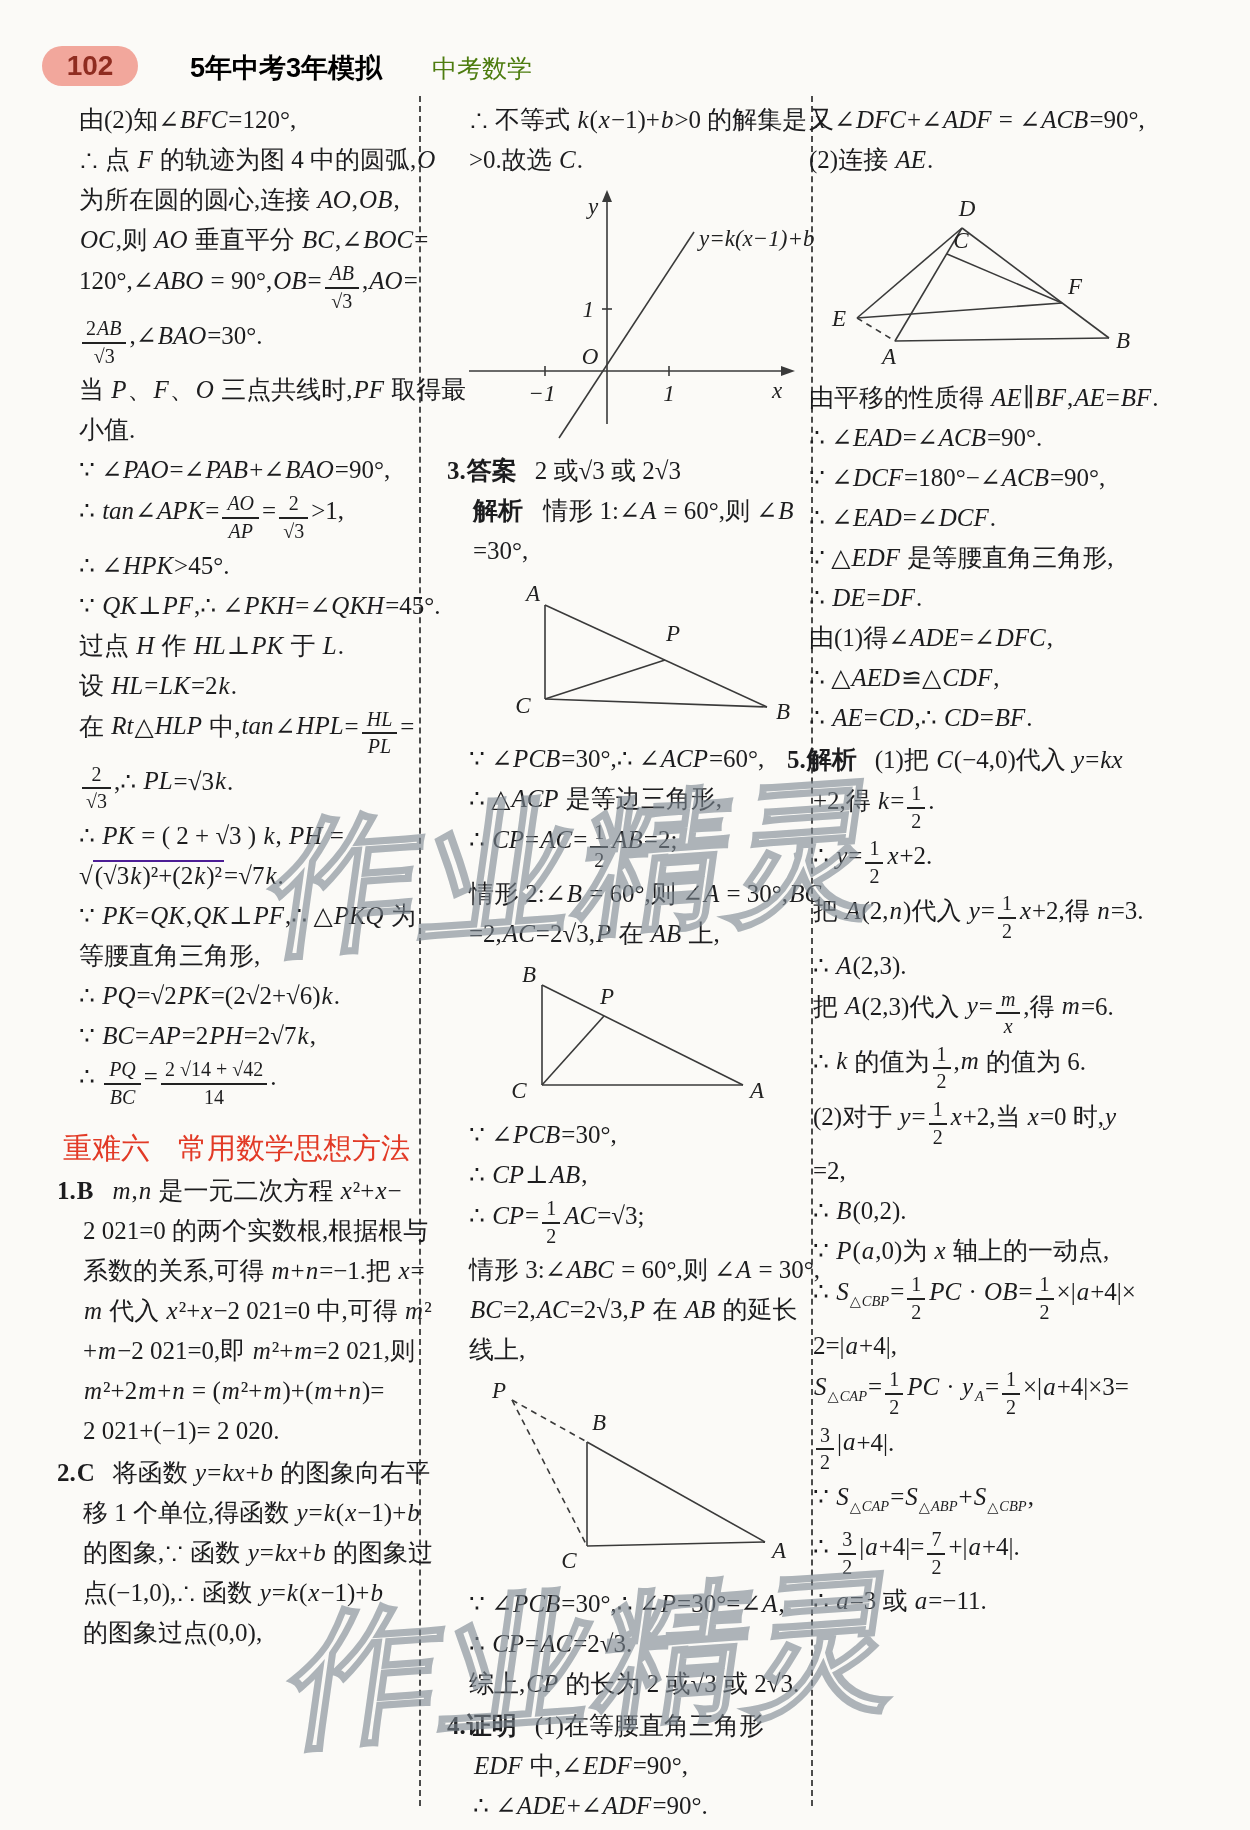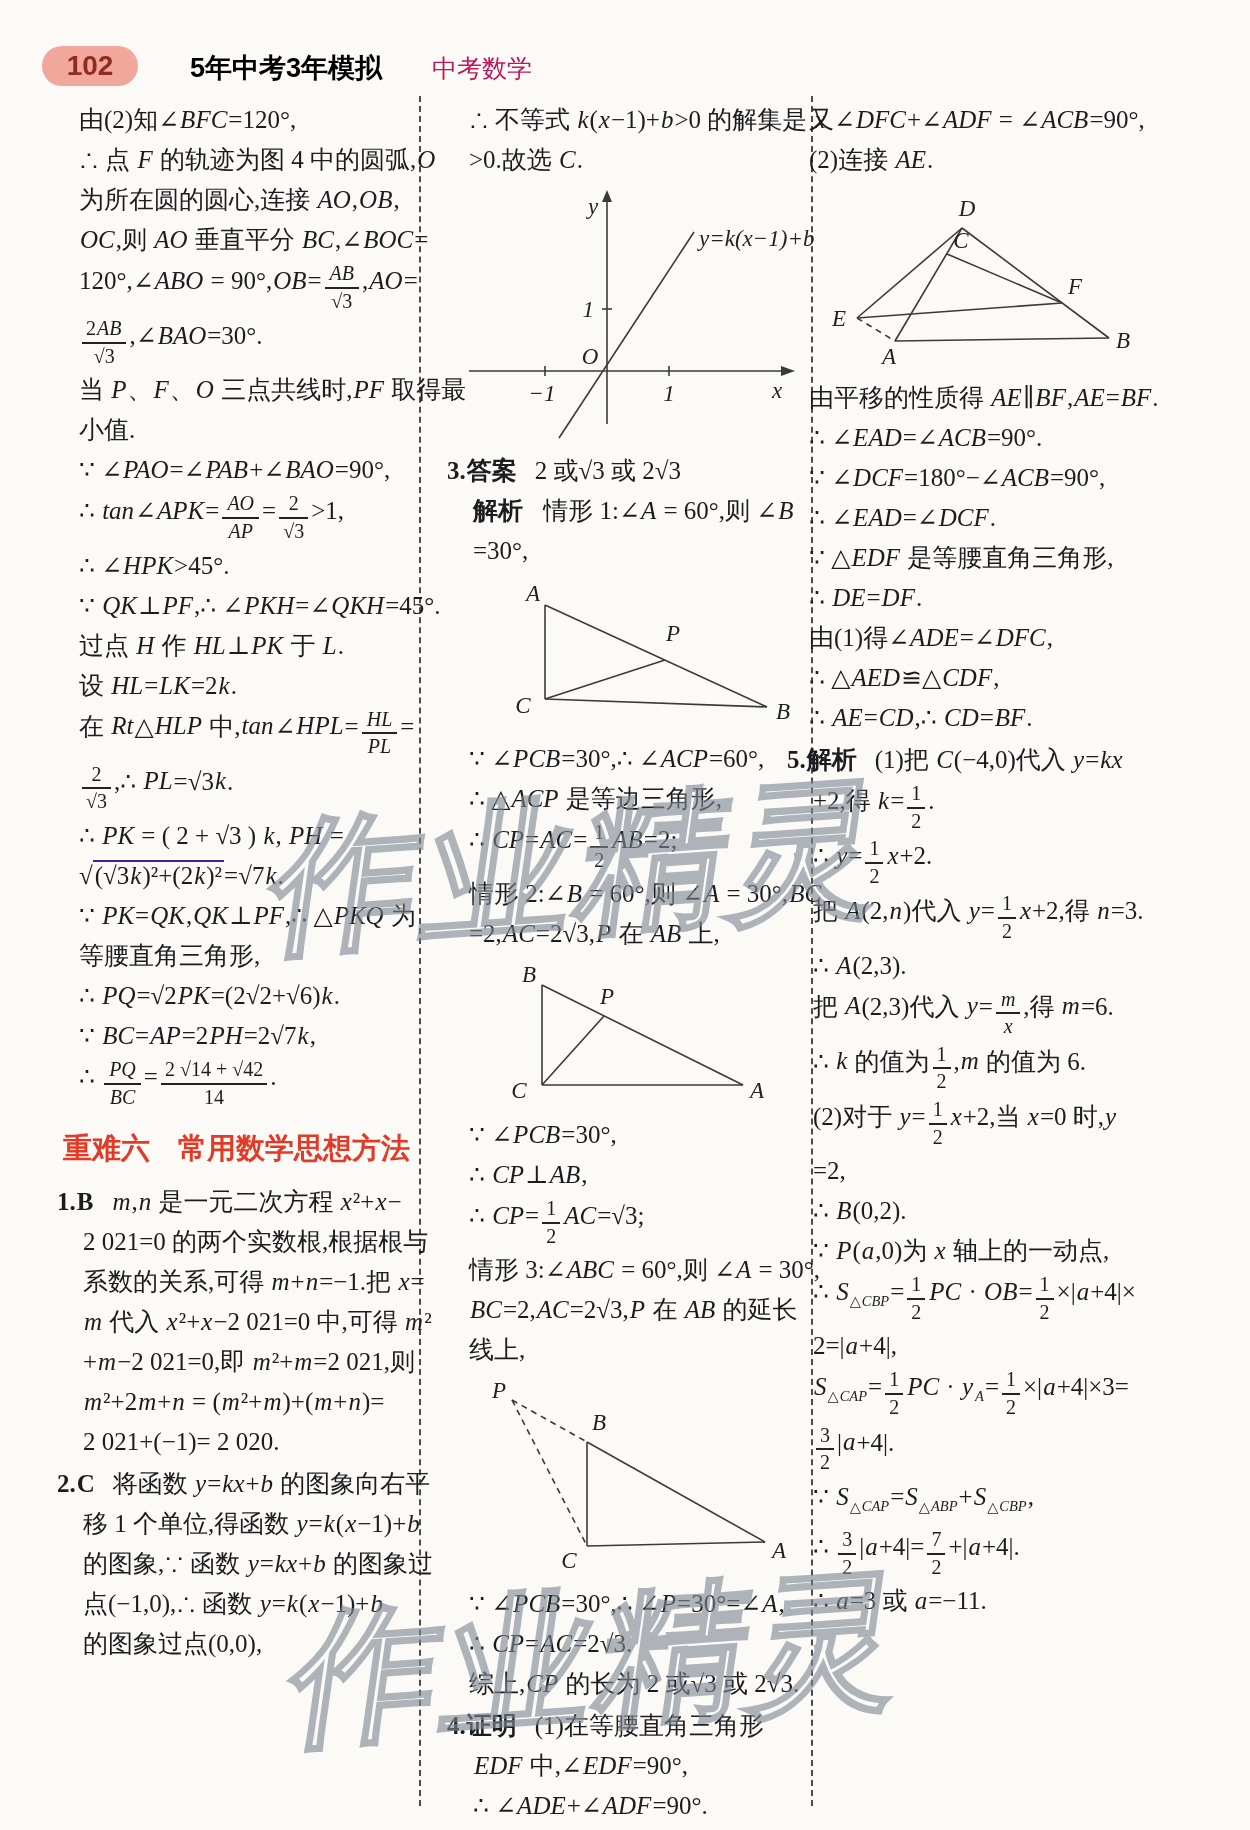--- a/index.html
+++ b/index.html
@@ -11,21 +11,21 @@
   
   .hdr{position:absolute;top:44px;left:0;width:1250px;height:46px;}
   .pagebadge{
     position:absolute;left:42px;top:2px;width:96px;height:40px;border-radius:20px;
     background:#f2a79c;color:#8f2c20;font-weight:bold;font-size:28px;
     display:flex;align-items:center;justify-content:center;
     font-family:"Liberation Sans","DejaVu Sans",sans-serif;
   }
   .series{position:absolute;left:166px;top:6px;font-size:27px;font-weight:bold;color:#000000;
     font-family:"Liberation Sans","DejaVu Sans",sans-serif;margin-left:24px;}
-  .subject{position:absolute;left:432px;top:8px;font-size:25px;color:#be185d;
+  .subject{position:absolute;left:432px;top:8px;font-size:25px;color:#4d7c0f;
     font-family:"Liberation Sans","DejaVu Sans",sans-serif;}
   
   .col{position:absolute;top:100px;}
   #col1{left:57px;width:336px;}
   #col2{left:447px;width:346px;}
   #col3{left:787px;width:372px;}
   .divider{position:absolute;top:96px;height:1710px;width:0;border-left:2px dashed #4c4c4c;}
   #div1{left:419px;} #div2{left:811px;}
   .blk{margin:0 0 2px 0;}
   .ind{padding-left:22px;}
@@ -35,21 +35,21 @@
   b.pf{font-family:"Liberation Serif","DejaVu Serif",serif;margin-right:1px;}
   b.ans{margin-right:18px;}
   b.inb{margin-right:14px;}
   i.v{font-style:italic;padding:0 1px;}
   .frac{display:inline-block;vertical-align:-0.95em;text-align:center;
     font-size:0.8em;line-height:1.18;margin:2px 3px;}
   .fn{display:block;border-bottom:2px solid #222;padding:0 4px 1px;}
   .fd{display:block;padding:1px 4px 0;}
   .rad{border-top:2px solid #4c1d95;padding:0 2px;}
   sub.s{font-size:0.58em;vertical-align:-0.45em;letter-spacing:0;}
-  .heading{font-size:29px;font-weight:bold;color:#e23a26;margin:18px 0 13px 6px;
+  .heading{font-size:29px;font-weight:normal;color:#e23a26;margin:18px 0 2px 6px;
     font-family:"Liberation Sans","DejaVu Sans",sans-serif;white-space:nowrap;}
   .h-label{margin-right:28px;}
   .fig-slot{text-align:center;margin:6px 0;}
   svg{overflow:visible;}
   svg text{font-family:"Liberation Serif","DejaVu Serif",serif;font-style:italic;
     font-size:23px;fill:#222;}
   svg .ln{stroke:#3a3a3a;stroke-width:1.6;fill:none;}
   svg .dash{stroke-dasharray:6 5;}
   
   .wm{

